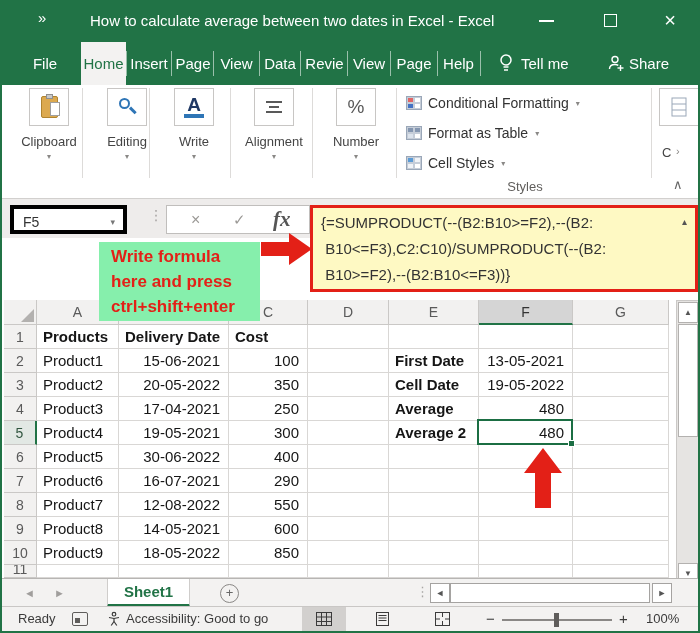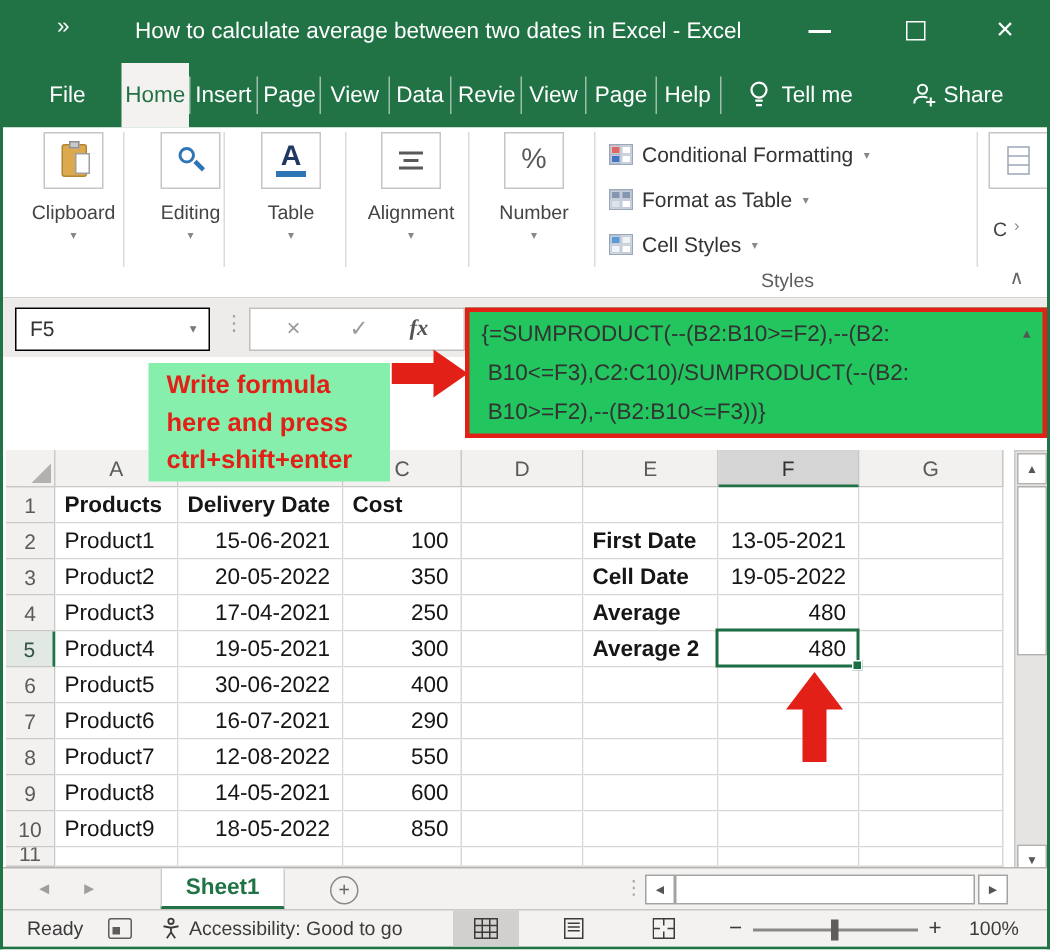--- a/index.html
+++ b/index.html
@@ -62,28 +62,28 @@
   .mag .stick { position:absolute; left:12px; top:12px; width:8px; height:2.5px; background:#2e75b6; transform:rotate(45deg); }
   .font-a { font-size:19px; font-weight:bold; color:#1f3864; line-height:17px; }
   .font-underline { width:20px; height:4px; background:#2e75b6; margin-top:1px; }
   .align-lines div { height:2px; background:#595959; margin:3px auto; }
   .al1 { width:16px; } .al2 { width:10px; }
   .pct { font-size:19px; color:#595959; }
 
   
   .fregion { position:absolute; left:0; top:199px; width:700px; height:99px; background:#fff; }
   .fstrip { position:absolute; left:0; top:0; width:700px; height:39px; background:#eeeceb; }
-  .namebox { position:absolute; left:8px; top:6px; width:130px; height:29px; background:#fff; border:1px solid #000000; font-size:14px; color:#333; line-height:27px; padding-left:9px; }
+  .namebox { position:absolute; left:8px; top:6px; width:117px; height:29px; background:#fff; border:4px solid #000000; font-size:14px; color:#333; line-height:27px; padding-left:9px; }
   .namebox .dd { position:absolute; right:8px; top:0; font-size:9px; color:#777; line-height:27px; }
   .fdots { position:absolute; left:147px; top:8px; font-size:14px; color:#a5a3a1; }
   .fxbox { position:absolute; left:164px; top:6px; width:144px; height:29px; background:#fff; border:1px solid #c0bebc; }
   .fxbox .x { position:absolute; left:24px; top:0; line-height:27px; font-size:16px; color:#9b9996; }
   .fxbox .ck { position:absolute; left:66px; top:0; line-height:27px; font-size:15px; color:#9b9996; }
-  .fxbox .fx { position:absolute; left:106px; top:0; line-height:27px; font-size:15px; font-style:italic; color:#555; font-family:"Liberation Serif", serif; font-weight:bold; }
-  .formulabox { position:absolute; left:308px; top:6px; width:388px; height:87px; background:#22c55e; border:3px solid #e32017; }
+  .fxbox .fx { position:absolute; left:106px; top:0; line-height:27px; font-size:21px; font-style:italic; color:#555; font-family:"Liberation Serif", serif; font-weight:bold; }
+  .formulabox { position:absolute; left:308px; top:6px; width:388px; height:87px; background:#fef9c3; border:3px solid #e32017; }
   .formulatext { position:absolute; left:8px; top:2px; width:352px; font-size:15px; line-height:26px; color:#333; white-space:pre-wrap; }
   .fcollapse { position:absolute; right:8px; top:8px; font-size:10px; color:#555; }
 
   
   .note { position:absolute; left:97px; top:242px; width:161px; height:79px; background:#86efac; z-index:30; }
   .note-text { padding:2px 0 0 12px; font-size:17px; font-weight:bold; color:#e32017; line-height:25px; white-space:pre-line; }
   .arrow-right { position:absolute; left:259px; top:232px; z-index:31; }
   .arrow-up { position:absolute; left:522px; top:448px; z-index:25; }
 
   
@@ -216,21 +216,21 @@
       <div class="rgchev">▾</div>
     </div>
 
     <div class="rgroup" style="left:154px;">
       <div class="iconbox">
         <span style="display:flex;flex-direction:column;align-items:center;">
           <span class="font-a">A</span>
           <span class="font-underline"></span>
         </span>
       </div>
-      <div class="rglabel">Table</div>
+      <div class="rglabel">Write</div>
       <div class="rgchev">▾</div>
     </div>
 
     <div class="rgroup" style="left:234px;">
       <div class="iconbox">
         <span class="align-lines">
             <div class="al1"></div>
             <div class="al2"></div>
             <div class="al1"></div>
           </span>

